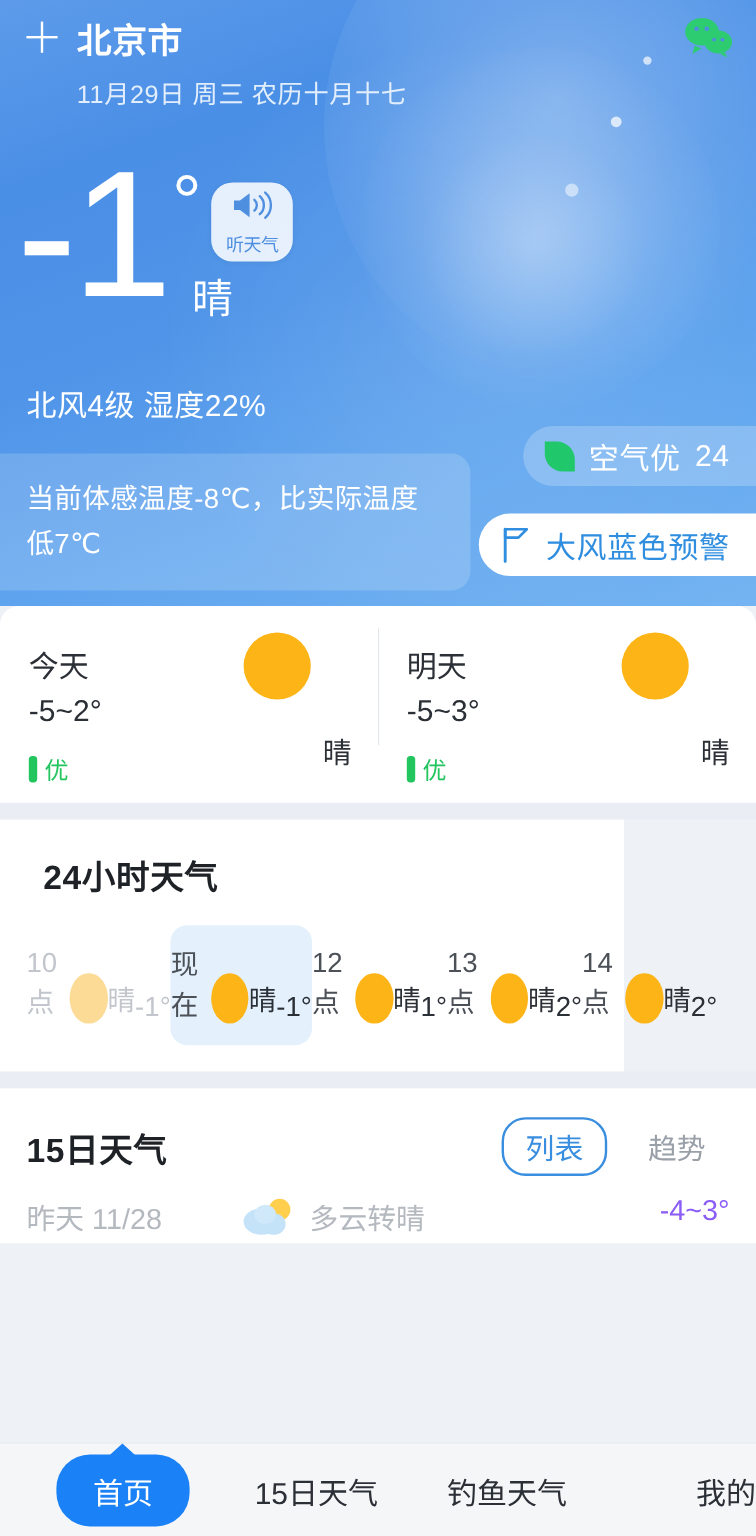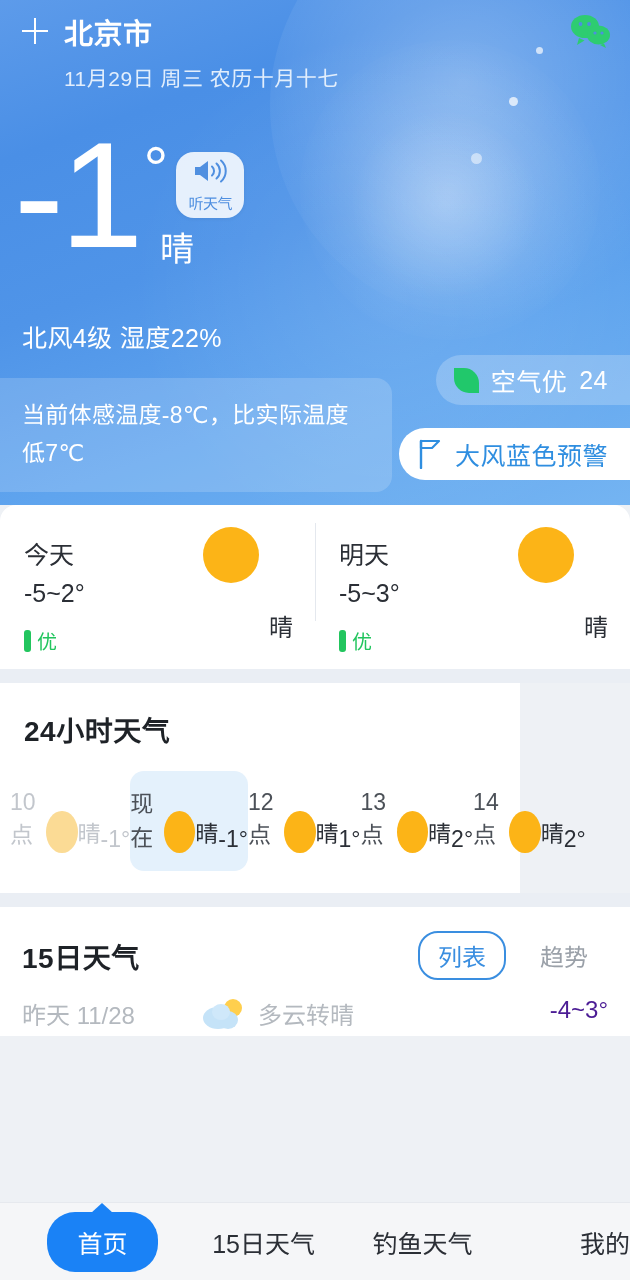--- a/index.html
+++ b/index.html
@@ -121,21 +121,21 @@
   .day-aqi { margin-top:18px; display:flex; align-items:center; gap:6px; }
   .aqi-bar { width:7px; height:22px; border-radius:3px; background:#22c55e; }
   .aqi-txt { font-size:20px; color:#22c55e; }
   .day-sun {
     position:absolute; right:56px; top:22px;
     width:56px; height:56px; border-radius:50%; background:#fcb417;
   }
   .day-cond { position:absolute; right:22px; bottom:26px; font-size:24px; color:#2b2f36; }
 
   
-  .hourly { width:520px; background:#fff; padding:26px 0 22px 0; }
+  .hourly { width:520px; background:#fff; padding:26px 0 22px 12px; }
   .sec-title { font-size:28px; font-weight:700; color:#1e2227; padding:0 24px; letter-spacing:.5px; }
   .hours { display:flex; margin-top:22px; padding:0 10px; }
   .hour-col {
     flex:1; display:flex; flex-direction:row; align-items:center;
     padding:14px 0 18px 0; border-radius:14px;
   }
   .hour-col.active { background:#e4f1fc; }
   .hour-col.past .h-time, .hour-col.past .h-cond, .hour-col.past .h-temp { color:#c2c6cc; }
   .hour-col.past .h-sun { background:#fbdb95; }
   .h-time { font-size:23px; color:#4c5158; }
@@ -151,21 +151,21 @@
   .seg {
     font-size:24px; color:#9aa0a8; padding:7px 20px; border-radius:20px;
   }
   .seg.on { color:#3a8ee0; border:2px solid #3a8ee0; padding:5px 18px; }
   .f-row {
     display:flex; align-items:flex-start; padding:16px 22px 0 22px; height:56px;
   }
   .f-day { font-size:24px; color:#b4b9bf; width:180px; }
   .f-ico { width:46px; height:34px; position:relative; flex:none; margin-right:10px; }
   .f-cond { font-size:24px; color:#b4b9bf; flex:1; }
-  .f-temp { font-size:24px; color:#4c1d95; }
+  .f-temp { font-size:24px; color:#8b5cf6; }
 
   
   .tabbar {
     position:absolute; left:0; bottom:0; width:630px; height:78px;
     background:#f5f6f8; display:flex; align-items:center;
     border-top:1px solid #e6e9ee;
   }
   .tab { flex:1; text-align:right; font-size:25px; color:#2b2f36; position:relative; }
   .tab.active .tab-pill {
     display:inline-block; background:#1a82f6; color:#fff;

